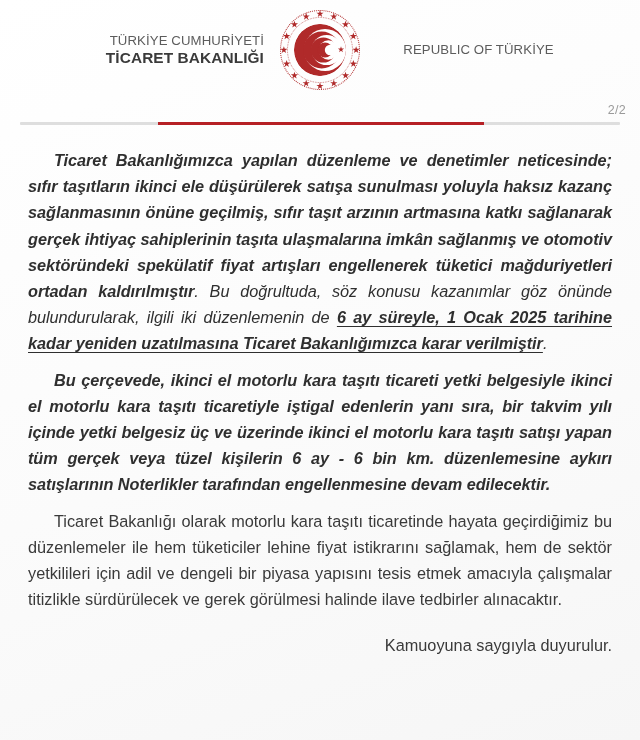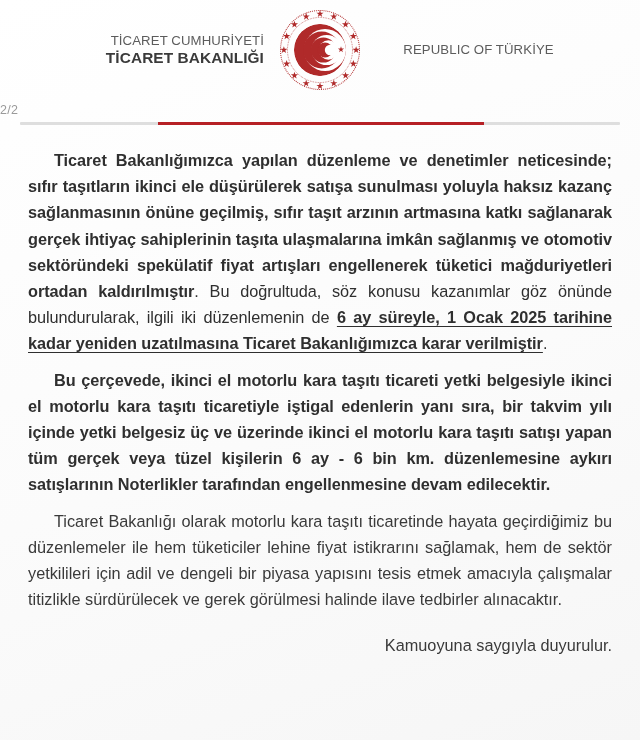--- a/index.html
+++ b/index.html
@@ -70,21 +70,21 @@
     width: 84px;
     height: 84px;
     flex: 0 0 84px;
   }
 
   
   .pagenum-row {
     height: 16px;
     position: relative;
     padding-right: 14px;
-    text-align: left;
+    text-align: right;
     box-sizing: border-box;
   }
   .pagenum {
     font-size: 12.5px;
     color: #9a9a9a;
     font-weight: 400;
     letter-spacing: 0.3px;
   }
   .rule {
     margin: 6px 20px 0 20px;
@@ -109,20 +109,21 @@
     font-size: 16.3px;
     line-height: 26.2px;
     color: #2f2f2f;
     text-indent: 26px;
     hyphens: none;
   }
   p.para + p.para { margin-top: 10px; }
   p.bold-para {
     font-weight: bold;
     letter-spacing: -0.05px;
+    font-style: italic;
   }
   p.light-para {
     font-weight: 400;
     color: #3a3a3a;
   }
   .b { font-weight: bold; }
   .reg { font-weight: 400; }
   .uline {
     font-weight: bold;
     text-decoration: underline;
@@ -140,21 +141,21 @@
   }
 </style>
 </head>
 <body>
 
 <div class="page">
 
   <div class="header">
 
     <div class="hdr-text hdr-left">
-      <div class="hdr-line1">TİCARET CUMHURİYETİ</div>
+      <div class="hdr-line1">TÜRKİYE CUMHURİYETİ</div>
       <div class="hdr-line2">TİCARET BAKANLIĞI</div>
     </div>
 
     <div class="emblem">
       <svg viewBox="0 0 200 200" width="84" height="84" aria-hidden="true">
         <defs>
           <path id="mstar" d="M0,-9 L2.05,-2.9 L8.55,-2.78 L3.33,1.1 L5.29,7.28 L0,3.5 L-5.29,7.28 L-3.33,1.1 L-8.55,-2.78 L-2.05,-2.9 Z"></path>
           <clipPath id="discClip">
               <circle cx="100" cy="100" r="62"></circle>
             </clipPath>

